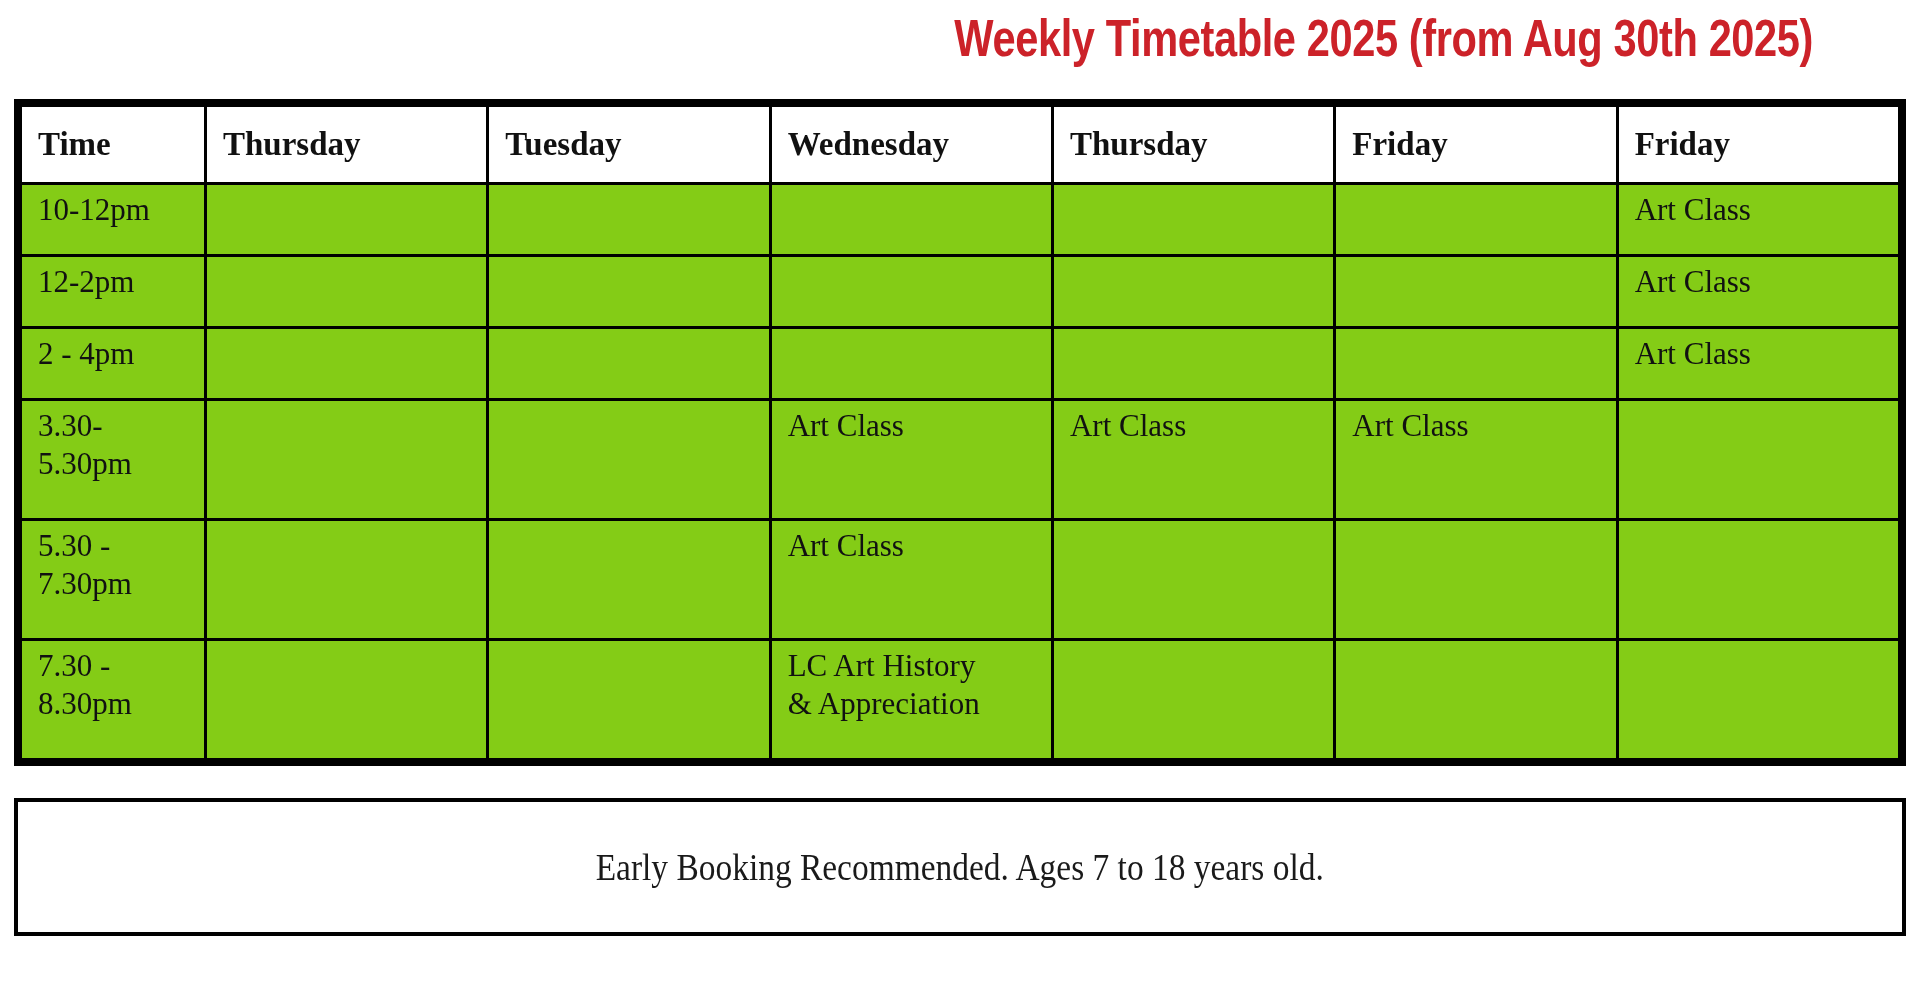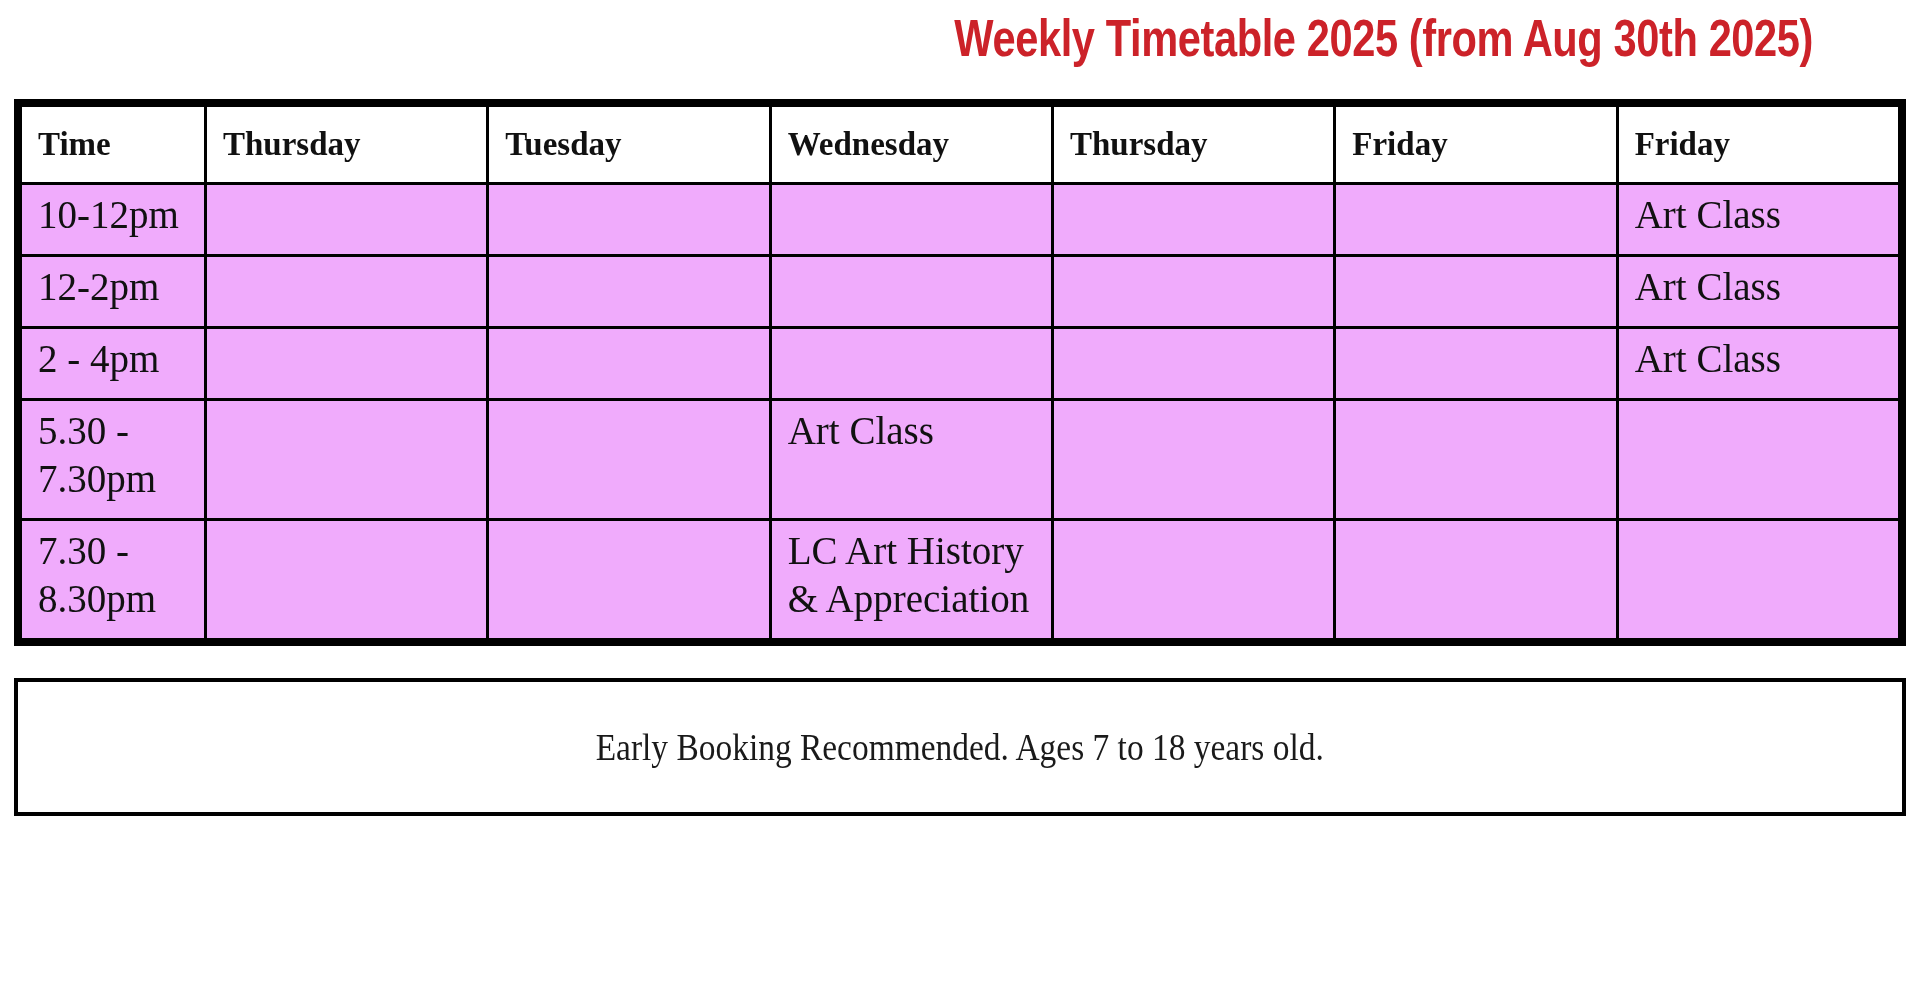--- a/index.html
+++ b/index.html
@@ -55,24 +55,24 @@
     background: #ffffff;
   }
   table.timetable col.c-time  { width: 185px; }
   table.timetable col.c-day   { width: auto; }
 
   table.timetable th,
   table.timetable td {
     border: 3px solid #000000;
     padding: 6px 12px 6px 16px;
     vertical-align: top;
-    font-size: 39px;
+    font-size: 31px;
     line-height: 1.22;
     color: #111111;
-    background: #f0abfc;
+    background: #84cc16;
     box-sizing: border-box;
     overflow: hidden;
   }
 
   table.timetable th {
     font-weight: bold;
     font-size: 33px;
     height: 78px;
     vertical-align: middle;
     text-align: left;
@@ -170,20 +170,30 @@
           <tr class="row-h1">
             <td class="time-cell">2 - 4pm</td>
             <td class="empty-cell"></td>
             <td class="empty-cell"></td>
             <td class="empty-cell"></td>
             <td class="empty-cell"></td>
             <td class="empty-cell"></td>
             <td class="filled-cell">Art Class</td>
           </tr>
           <tr class="row-h2">
+            <td class="time-cell">3.30-
+5.30pm</td>
+            <td class="empty-cell"></td>
+            <td class="empty-cell"></td>
+            <td class="filled-cell">Art Class</td>
+            <td class="filled-cell">Art Class</td>
+            <td class="filled-cell">Art Class</td>
+            <td class="empty-cell"></td>
+          </tr>
+          <tr class="row-h2">
             <td class="time-cell">5.30 -
 7.30pm</td>
             <td class="empty-cell"></td>
             <td class="empty-cell"></td>
             <td class="filled-cell">Art Class</td>
             <td class="empty-cell"></td>
             <td class="empty-cell"></td>
             <td class="empty-cell"></td>
           </tr>
           <tr class="row-h2">

